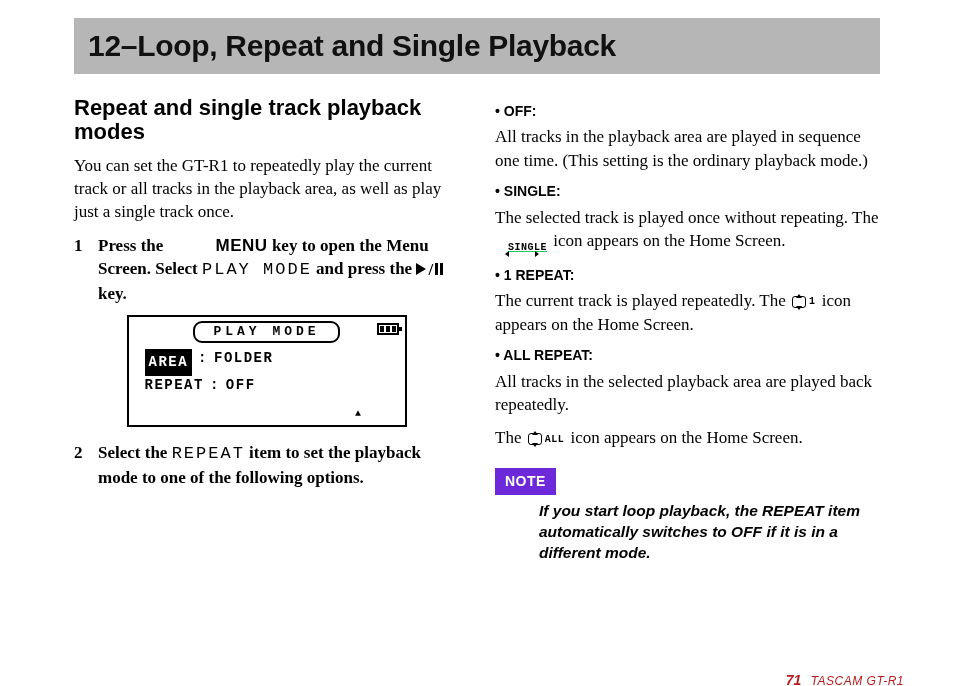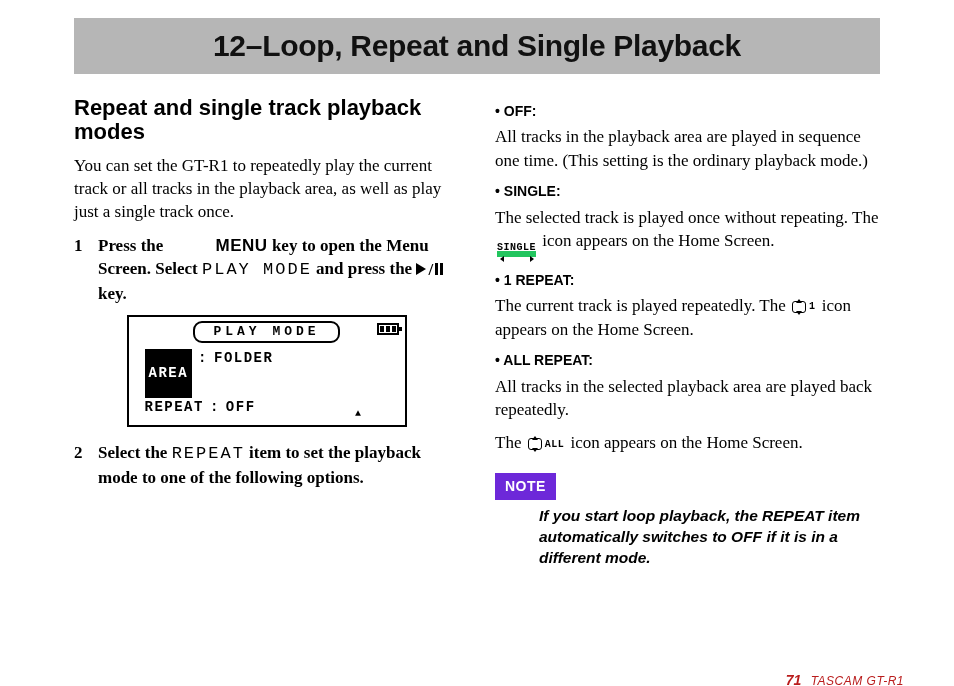--- a/index.html
+++ b/index.html
@@ -1,18 +1,18 @@
 <!DOCTYPE html>
 <html><head>
 <meta charset="utf-8">
 <style>
   * { box-sizing: border-box; margin: 0; padding: 0; }
   html, body { width: 954px; height: 686px; background: #fff; font-family: Georgia, 'Times New Roman', serif; color: #000; }
   .page { width: 954px; height: 686px; padding: 0 36px 24px 36px; position: relative; }
-  .title-bar { margin: 18px 38px 22px 38px; background: #b6b6b6; height: 56px; display: flex; align-items: center; justify-content: center; padding: 0 14px; }
+  .title-bar { margin: 18px 38px 22px 38px; background: #b6b6b6; height: 56px; display: flex; align-items: center; justify-content: flex-start; padding: 0 14px; }
   .title-bar h1 { font-family: Arial, Helvetica, sans-serif; font-weight: 800; font-size: 30px; color: #111; letter-spacing: -0.3px; }
   .columns { display: flex; gap: 36px; padding: 0 38px; }
   .col { flex: 1 1 50%; font-size: 17px; line-height: 1.38; }
   h2 { font-family: Arial, Helvetica, sans-serif; font-weight: 800; font-size: 22px; line-height: 1.08; margin-bottom: 10px; }
   p { margin-bottom: 10px; }
   .step-list { list-style: none; }
   .step-list > li { display: flex; gap: 12px; margin-bottom: 8px; font-weight: bold; }
   .step-num { width: 12px; flex: 0 0 12px; }
   .step-body { flex: 1; }
   .mono { font-family: "Courier New", monospace; letter-spacing: 2px; font-weight: normal; }
@@ -23,30 +23,30 @@
   .pause span { display: inline-block; width: 3px; height: 12px; background: #000; }
   .lcd-wrap { display: flex; justify-content: center; margin: 10px 0 14px 0; }
   .lcd { width: 280px; height: 112px; border: 2px solid #000; padding: 4px 6px; font-family: "Courier New", monospace; font-size: 14px; letter-spacing: 1.5px; position: relative; }
   .lcd-title-row { display: flex; align-items: center; justify-content: center; gap: 6px; margin-bottom: 6px; }
   .lcd-title { border: 2px solid #000; border-radius: 9px; padding: 0 18px; font-weight: bold; letter-spacing: 4px; font-size: 13px; }
   .batt { position: absolute; right: 6px; top: 6px; width: 22px; height: 12px; border: 2px solid #000; }
   .batt:after { content: ""; position: absolute; right: -5px; top: 2px; width: 3px; height: 4px; background: #000; }
   .batt .cell { position: absolute; top: 1px; bottom: 1px; width: 4px; background: #000; }
   .batt .c1 { left: 1px; } .batt .c2 { left: 7px; } .batt .c3 { left: 13px; }
   .lcd-row { display: flex; gap: 6px; margin-left: 10px; font-weight: bold; }
-  .inv { background: #000; color: #fff; padding: 15px 4px; }
+  .inv { background: #000; color: #fff; padding: 4px 4px; }
   .lcd-caret { position: absolute; right: 42px; bottom: 4px; font-size: 10px; }
   .bullet-head { font-family: Arial, Helvetica, sans-serif; font-weight: 800; font-size: 14px; margin: 6px 0 4px 0; }
   .inline-icon { display: inline-flex; align-items: center; gap: 3px; vertical-align: -2px; padding: 0 2px; }
   .loop-arrows { display: inline-block; width: 14px; height: 12px; border: 1.5px solid #000; border-radius: 3px; position: relative; }
   .loop-arrows:before, .loop-arrows:after { content: ""; position: absolute; width: 0; height: 0; }
   .loop-arrows:before { top: -3px; left: 3px; border-left: 3px solid transparent; border-right: 3px solid transparent; border-bottom: 4px solid #000; }
   .loop-arrows:after { bottom: -3px; right: 3px; border-left: 3px solid transparent; border-right: 3px solid transparent; border-top: 4px solid #000; }
   .tiny-mono { font-family: "Courier New", monospace; font-size: 10px; letter-spacing: 0.5px; font-weight: bold; }
-  .single-icon .tiny-mono { border-bottom: 6px solid #22c55e; }
+  .single-icon .tiny-mono { border-bottom: 1px solid #22c55e; margin-left: 11px; }
   .single-icon .under { width: 30px; height: 4px; position: relative; }
   .single-icon .under:before, .single-icon .under:after { content: ""; position: absolute; width: 0; height: 0; top: -1px; }
   .single-icon .under:before { left: -2px; border-top: 3px solid transparent; border-bottom: 3px solid transparent; border-right: 4px solid #000; }
   .single-icon .under:after { right: -2px; border-top: 3px solid transparent; border-bottom: 3px solid transparent; border-left: 4px solid #000; }
   .single-icon { display: inline-flex; flex-direction: column; align-items: center; vertical-align: -4px; line-height: 0.7; padding: 0 2px; }
   .note-label { display: inline-block; background: #6d28d9; color: #fff; font-family: Arial, Helvetica, sans-serif; font-weight: 600; font-size: 14px; padding: 4px 10px; margin: 8px 0 6px 0; letter-spacing: 0.5px; }
   .note-text { font-style: italic; font-family: Arial, Helvetica, sans-serif; font-weight: 600; font-size: 15.5px; line-height: 1.35; margin-left: 44px; }
   .footer { position: absolute; right: 50px; bottom: 16px; font-family: Arial, Helvetica, sans-serif; font-size: 12px; color: #b91c1c; }
   .footer .pnum { font-weight: 800; font-style: italic; font-size: 14px; margin-right: 6px; }
   .footer .model { font-style: italic; letter-spacing: 0.5px; }

